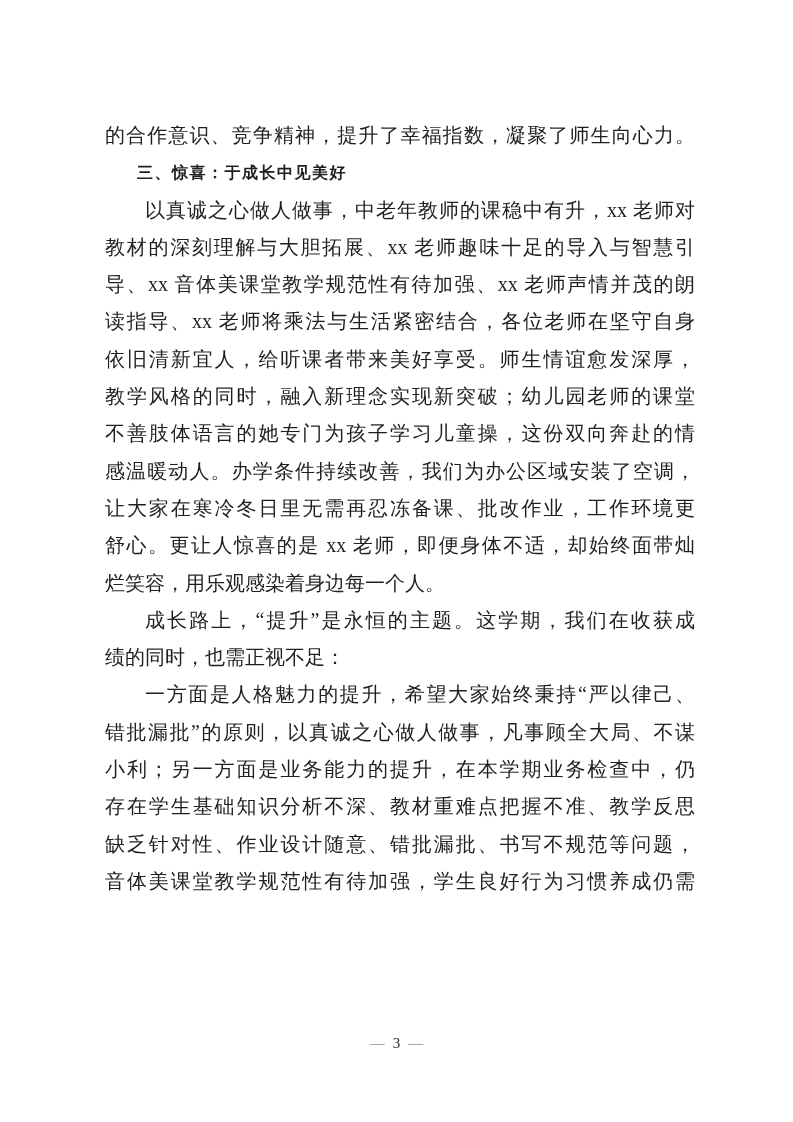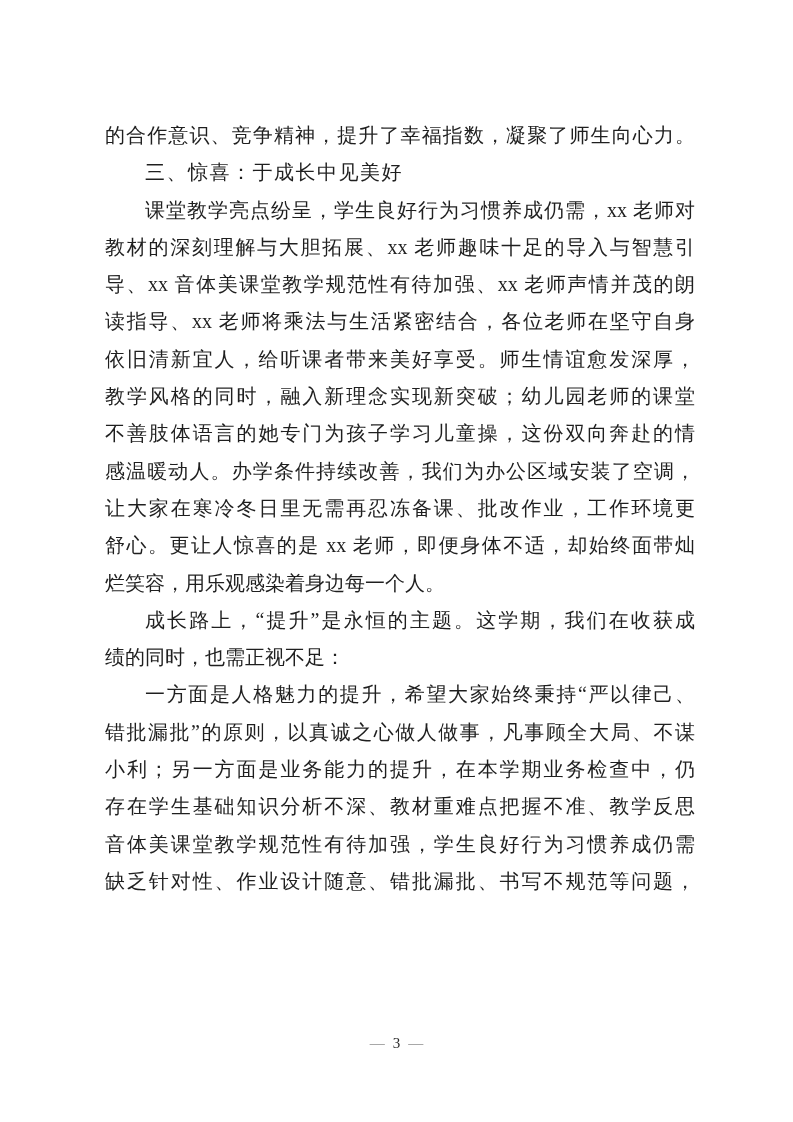--- a/index.html
+++ b/index.html
@@ -26,22 +26,22 @@
     font-size: 20px;
     overflow: hidden;
     text-align: justify;
     text-justify: inter-character;
     white-space: normal;
   }
   .line.fill { text-align-last: justify; }
   .line.indent { text-indent: 2em; }
   .line.heading {
     font-family: "Liberation Sans", "DejaVu Sans", sans-serif;
-    font-weight: 400;
-    font-size: 20px;
+    font-weight: 700;
+    font-size: 16px;
     letter-spacing: 1.5px;
     text-align-last: left;
   }
   .footer {
     position: absolute;
     top: 1033px;
     left: 0;
     width: 100%;
     text-align: center;
     font-size: 15px;
@@ -51,37 +51,37 @@
   .footer .dash { color: #8c8c8c; letter-spacing: 0; }
   .footer .num { color: #2a2a2a; margin: 0 8px; font-family: "Liberation Serif", serif; }
 </style>
 </head>
 <body>
 
 <div class="doc">
   <div class="content">
     <div class="line fill">的合作意识、竞争精神，提升了幸福指数，凝聚了师生向心力。</div>
     <div class="line heading indent">三、惊喜：于成长中见美好</div>
-    <div class="line indent fill">课堂教学亮点纷呈，学生良好行为习惯养成仍需，xx 老师对</div>
+    <div class="line indent fill">以真诚之心做人做事，中老年教师的课稳中有升，xx 老师对</div>
     <div class="line fill">教材的深刻理解与大胆拓展、xx 老师趣味十足的导入与智慧引</div>
     <div class="line fill">导、xx 音体美课堂教学规范性有待加强、xx 老师声情并茂的朗</div>
     <div class="line fill">读指导、xx 老师将乘法与生活紧密结合，各位老师在坚守自身</div>
     <div class="line fill">依旧清新宜人，给听课者带来美好享受。师生情谊愈发深厚，</div>
     <div class="line fill">教学风格的同时，融入新理念实现新突破；幼儿园老师的课堂</div>
     <div class="line fill">不善肢体语言的她专门为孩子学习儿童操，这份双向奔赴的情</div>
     <div class="line fill">感温暖动人。办学条件持续改善，我们为办公区域安装了空调，</div>
     <div class="line fill">让大家在寒冷冬日里无需再忍冻备课、批改作业，工作环境更</div>
     <div class="line fill">舒心。更让人惊喜的是 xx 老师，即便身体不适，却始终面带灿</div>
     <div class="line">烂笑容，用乐观感染着身边每一个人。</div>
     <div class="line indent fill">成长路上，“提升”是永恒的主题。这学期，我们在收获成</div>
     <div class="line">绩的同时，也需正视不足：</div>
     <div class="line indent fill">一方面是人格魅力的提升，希望大家始终秉持“严以律己、</div>
     <div class="line fill">错批漏批”的原则，以真诚之心做人做事，凡事顾全大局、不谋</div>
     <div class="line fill">小利；另一方面是业务能力的提升，在本学期业务检查中，仍</div>
     <div class="line fill">存在学生基础知识分析不深、教材重难点把握不准、教学反思</div>
+    <div class="line fill">缺乏针对性、作业设计随意、错批漏批、书写不规范等问题，</div>
     <div class="line fill">音体美课堂教学规范性有待加强，学生良好行为习惯养成仍需</div>
-    <div class="line fill">缺乏针对性、作业设计随意、错批漏批、书写不规范等问题，</div>
   </div>
 
   <div class="footer">
     <span class="dash">—</span><span class="num">3</span><span class="dash">—</span>
   </div>
 </div>
 
 </body></html>

